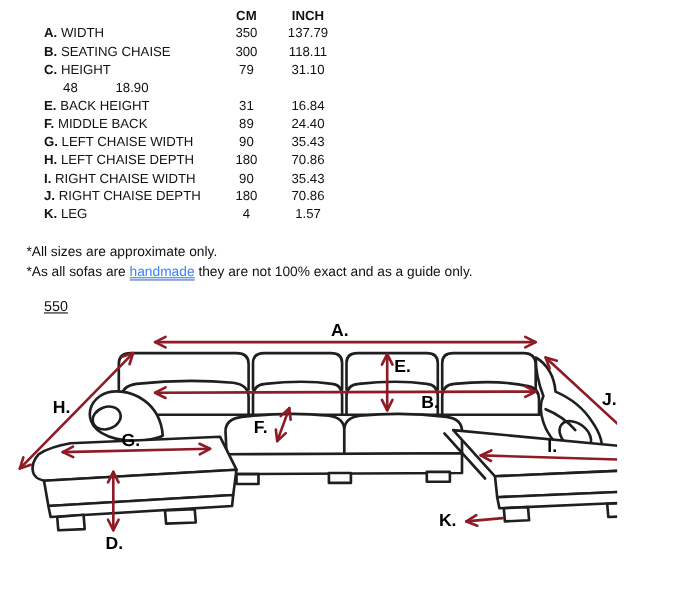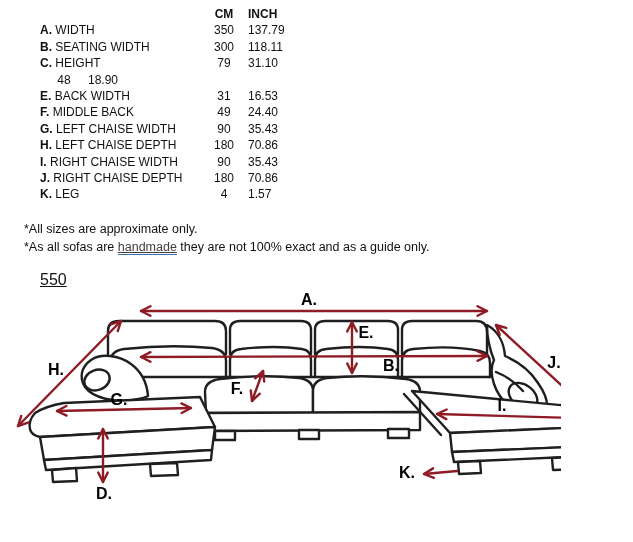--- a/index.html
+++ b/index.html
@@ -11,31 +11,31 @@
   html,body{margin:0;padding:0;background:#fff;}
   #page{
     position:relative;width:561px;height:542px;background:#fff;overflow:hidden;
     font-family:"Liberation Sans", sans-serif;color:#111;
   }
   
   .spec-table{position:absolute;left:40px;top:6px;font-size:12px;line-height:16.4px;}
   .trow{display:flex;}
   .c-label{width:160px;white-space:nowrap;}
   .c-cm{width:48px;text-align:center;}
-  .c-inch{width:64px;text-align:left;}
+  .c-inch{width:64px;text-align:center;}
   .hdr{font-weight:bold;}
   .letter{font-weight:bold;}
   
   .notes{position:absolute;left:24px;top:221px;font-size:12.5px;line-height:17.5px;}
   .handmade-link{
-    color:#404040;text-decoration:underline;
+    color:#3b82f6;text-decoration:underline;
     border-bottom:1.5px solid var(--link-underline);
     cursor:pointer;
   }
-  .model-number{position:absolute;left:40px;top:271px;font-size:16px;text-decoration:underline;}
+  .model-number{position:absolute;left:40px;top:271px;font-size:13px;text-decoration:underline;}
   
   svg.diagram{position:absolute;left:0;top:0;}
   .sofa{stroke:var(--ink);stroke-width:2.4;fill:#fff;stroke-linejoin:round;stroke-linecap:round;}
   .sofa .open{fill:none;}
   line.dim{stroke:var(--arrow);stroke-width:2.4;stroke-linecap:round;}
   .ah{fill:none;stroke:var(--arrow);stroke-width:2.4;stroke-linecap:round;stroke-linejoin:round;}
   text.dim-label{font-family:"Liberation Sans",sans-serif;font-weight:bold;font-size:16px;fill:var(--label);text-anchor:middle;}
 </style>
 </head>
 <body>
@@ -47,41 +47,41 @@
       <span class="c-label"></span>
       <span class="c-cm hdr">CM</span>
       <span class="c-inch hdr">INCH</span>
     </div>
     <div class="trow">
         <span class="c-label"><span class="letter">A.</span> <span>WIDTH</span></span>
         <span class="c-cm">350</span>
         <span class="c-inch">137.79</span>
       </div>
     <div class="trow">
-        <span class="c-label"><span class="letter">B.</span> <span>SEATING WIDTH</span></span>
+        <span class="c-label"><span class="letter">B.</span> <span>SEATING CHAISE</span></span>
         <span class="c-cm">300</span>
         <span class="c-inch">118.11</span>
       </div>
     <div class="trow">
         <span class="c-label"><span class="letter">C.</span> <span>HEIGHT</span></span>
         <span class="c-cm">79</span>
         <span class="c-inch">31.10</span>
       </div>
     <div class="trow">
         <span class="c-cm">48</span>
         <span class="c-inch">18.90</span>
       </div>
     <div class="trow">
-        <span class="c-label"><span class="letter">E.</span> <span>BACK WIDTH</span></span>
+        <span class="c-label"><span class="letter">E.</span> <span>BACK HEIGHT</span></span>
         <span class="c-cm">31</span>
-        <span class="c-inch">16.53</span>
+        <span class="c-inch">16.84</span>
       </div>
     <div class="trow">
         <span class="c-label"><span class="letter">F.</span> <span>MIDDLE BACK</span></span>
-        <span class="c-cm">49</span>
+        <span class="c-cm">89</span>
         <span class="c-inch">24.40</span>
       </div>
     <div class="trow">
         <span class="c-label"><span class="letter">G.</span> <span>LEFT CHAISE WIDTH</span></span>
         <span class="c-cm">90</span>
         <span class="c-inch">35.43</span>
       </div>
     <div class="trow">
         <span class="c-label"><span class="letter">H.</span> <span>LEFT CHAISE DEPTH</span></span>
         <span class="c-cm">180</span>

